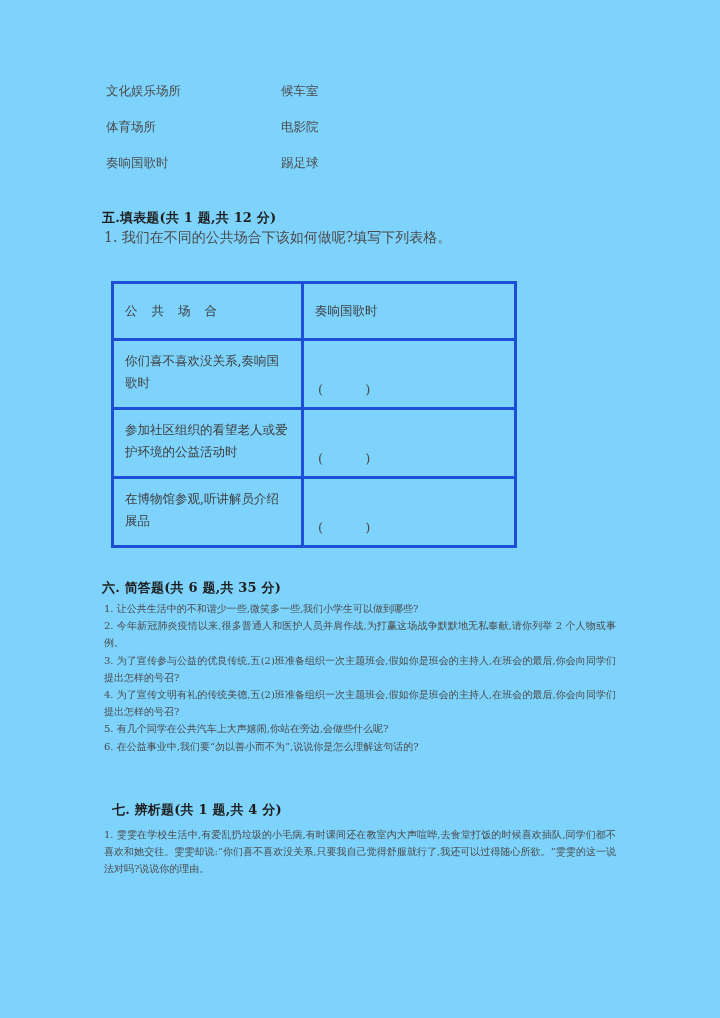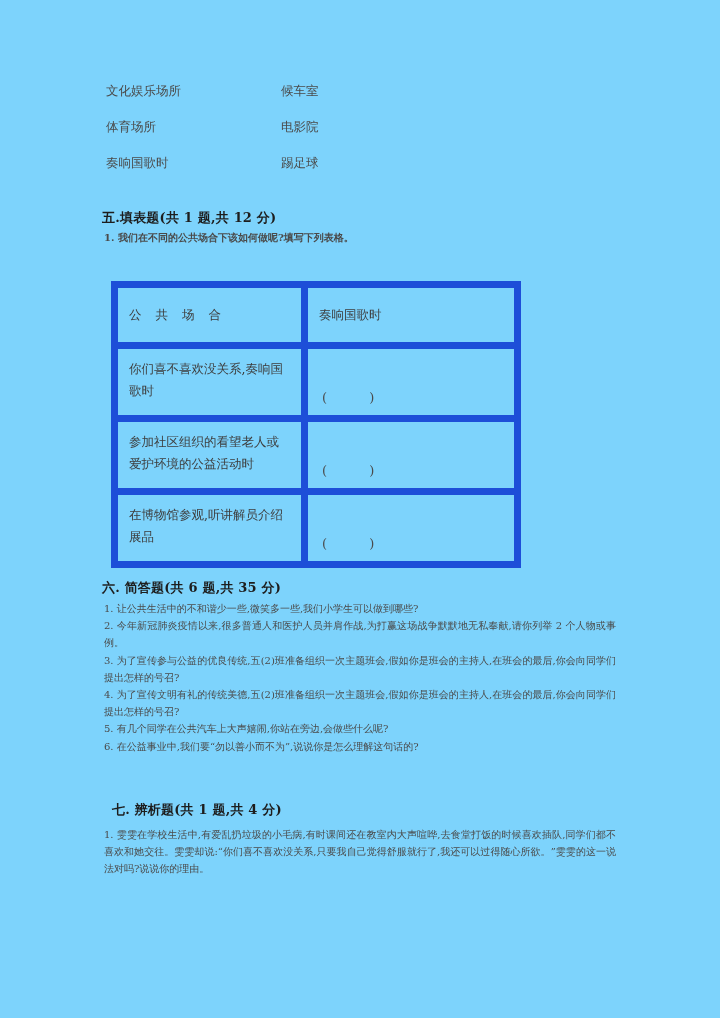--- a/index.html
+++ b/index.html
@@ -61,42 +61,41 @@
     letter-spacing: 0.2px;
     margin-top: 13px;
   }
   #heading-five { left: 102px; top: 196px; }
   #heading-six  { left: 102px; top: 566px; }
   #heading-seven{ left: 112px; top: 788px; }
 
   
   .qline {
     position: absolute;
-    font-size: 10px;
+    font-size: 14px;
     line-height: 17px;
     color: #4a4a4a;
-    font-weight: bold;
   }
   #q-five-1 {
     left: 104px;
     top: 229px;
     width: 520px;
   }
 
   
   .fill-table {
     position: absolute;
     left: 111px;
     top: 281px;
     width: 403px;
     border-collapse: collapse;
     table-layout: fixed;
   }
   .fill-table td {
-    border: 7px solid #1d4ed8;
+    border: 3px solid #1d4ed8;
     vertical-align: top;
     padding: 0;
   }
   .col-place { width: 190px; }
   .col-answer { width: 213px; }
 
   .cell-pad {
     padding: 9px 10px 9px 11px;
     font-size: 12.5px;
     line-height: 22px;

